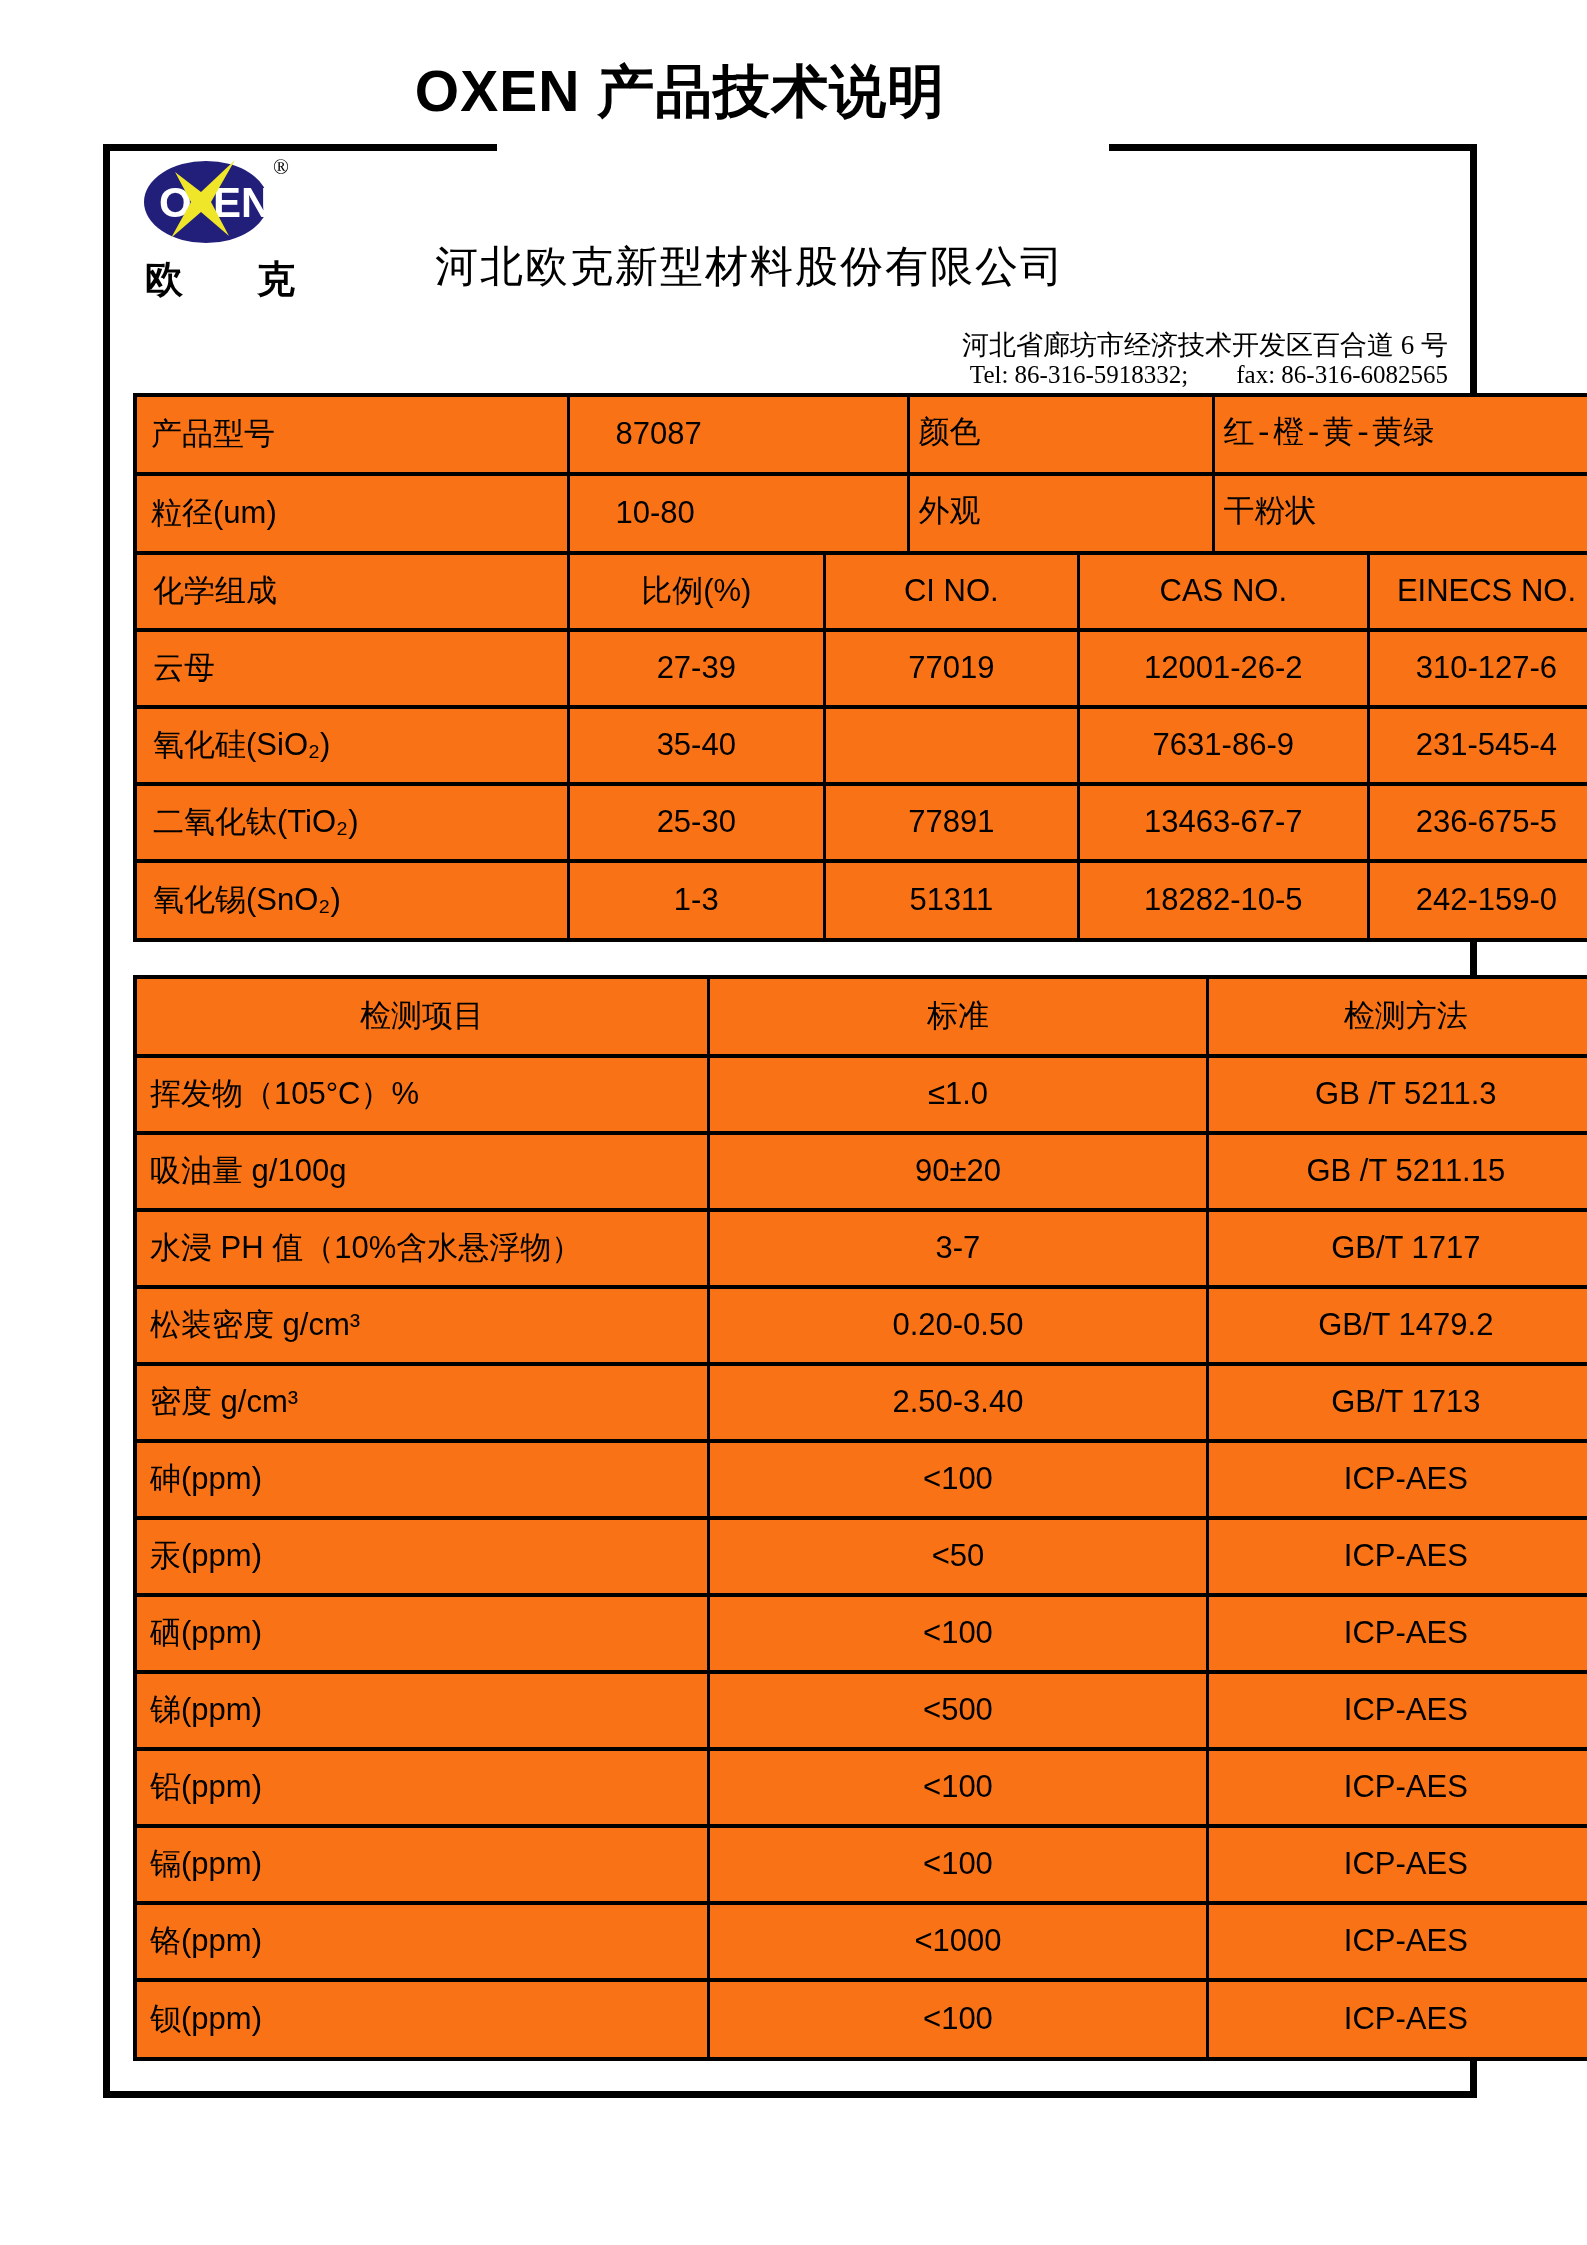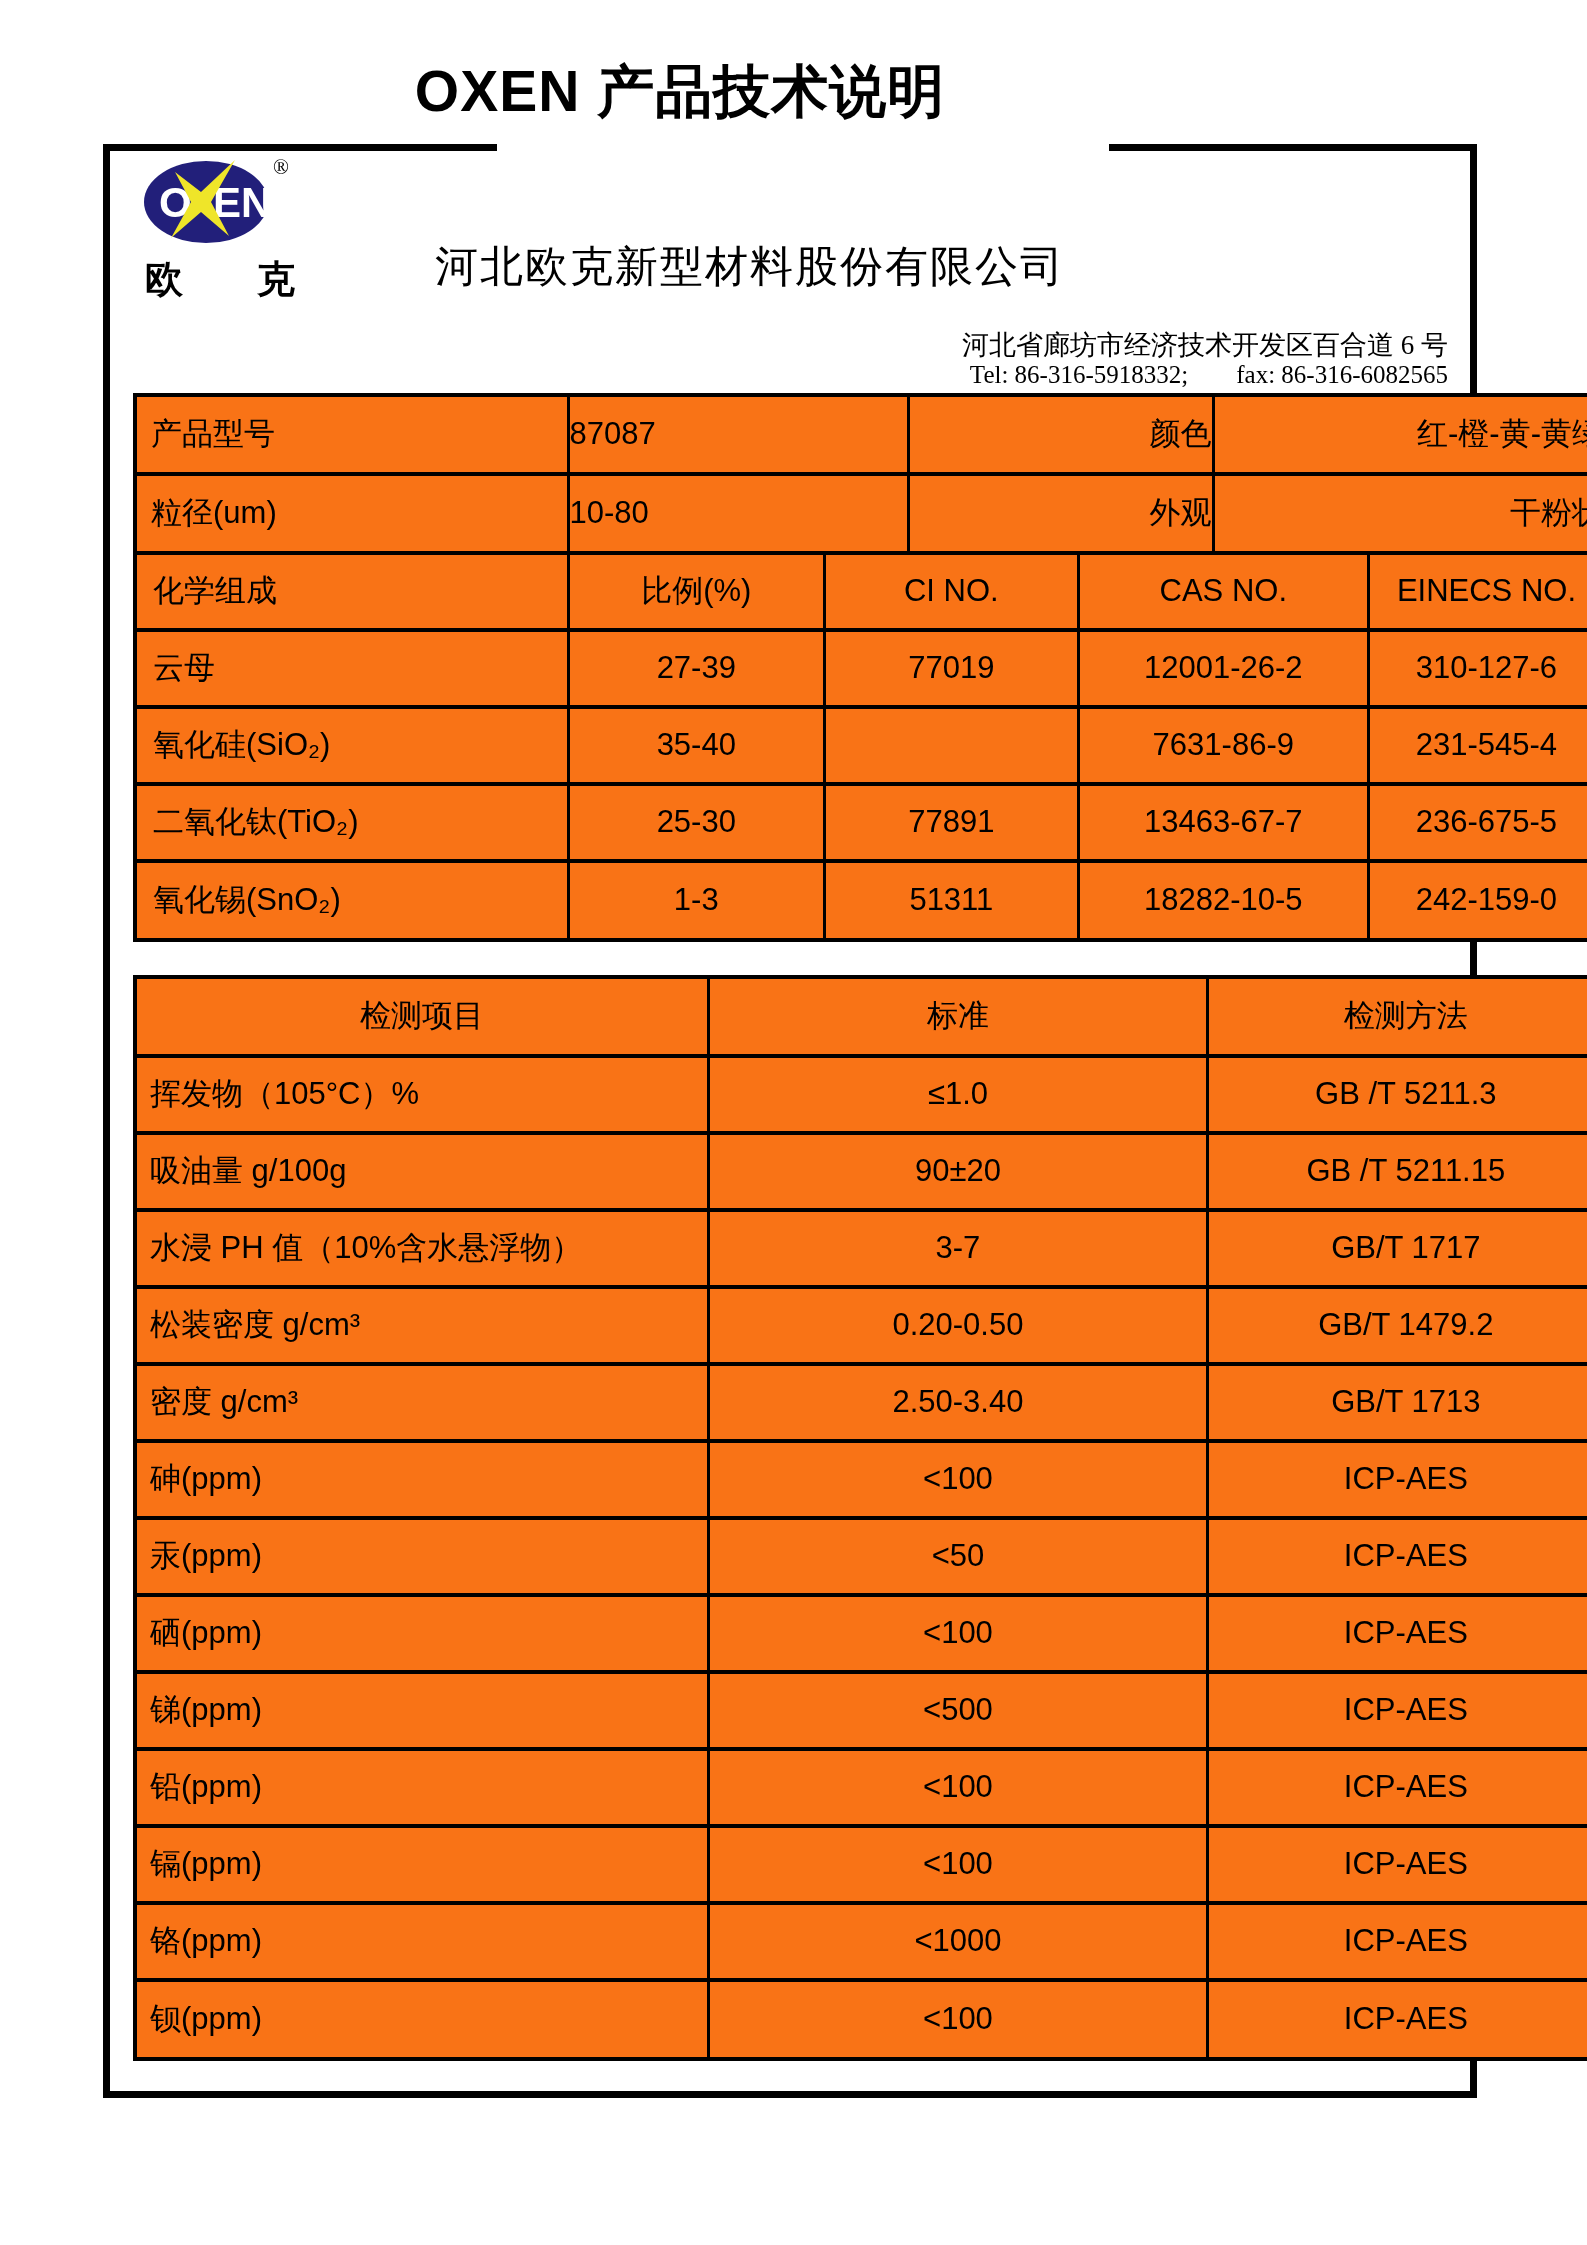--- a/index.html
+++ b/index.html
@@ -67,22 +67,22 @@
     font-size:31px;line-height:1.25;
     padding:0;vertical-align:middle;
     border-left:3px solid #000;border-top:4px solid #000;
     overflow:hidden;white-space:nowrap;
   }
   td:first-child{border-left:none;}
   .t-info tr:first-child td{border-top:none;}
   .lab{padding-left:14px;text-align:left;}
   .lab-wide{padding-left:16px;text-align:left;}
   .lab-t2{padding-left:13px;text-align:left;}
-  .val-left{text-align:left;}
-  .lab2{text-align:right;}
+  .val-left{padding-left:46px;text-align:left;}
+  .lab2{padding-left:9px;text-align:left;font-family:Liberation Mono, monospace;}
   .c{text-align:center;}
 </style>
 </head>
 <body>
 
 <div class="doc-title">OXEN 产品技术说明</div>
 
 <div class="page-box"></div>
 <div class="title-gap"></div>
 

